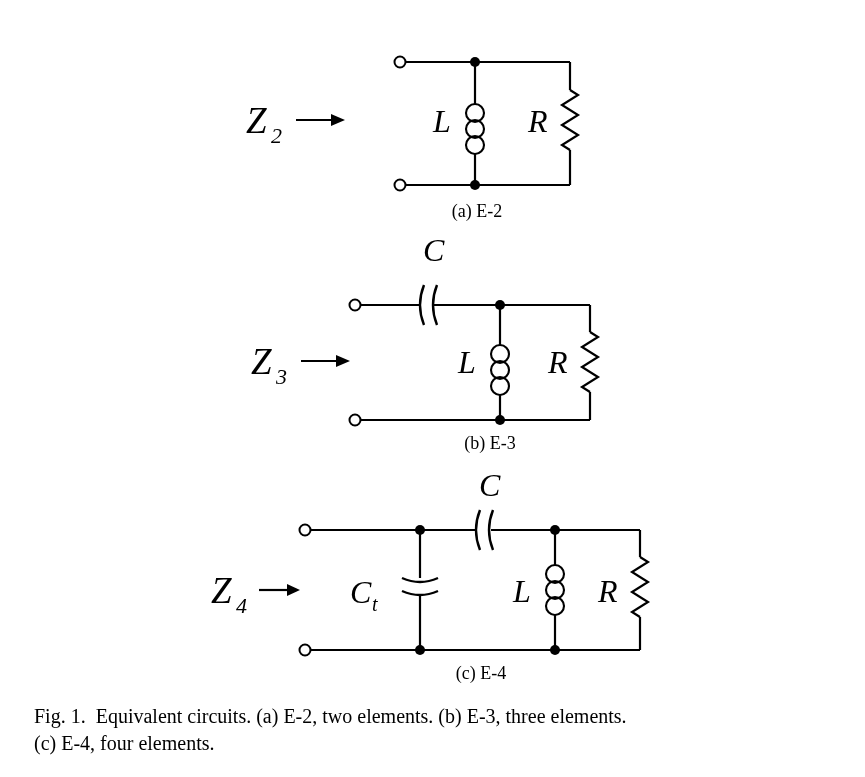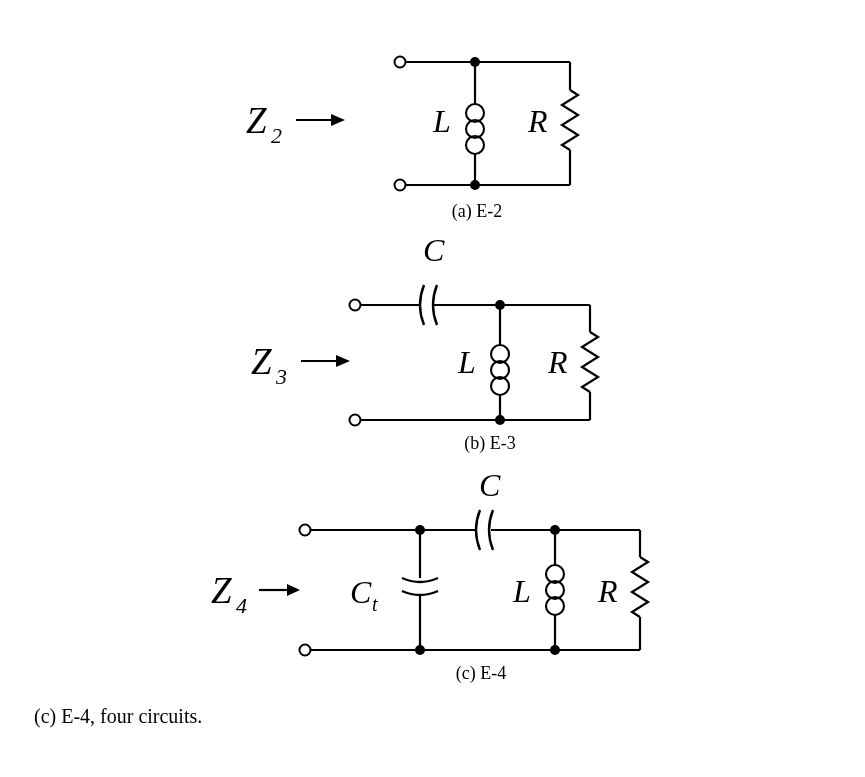--- a/index.html
+++ b/index.html
@@ -115,16 +115,17 @@
       <text class="comp" x="479" y="496">C</text>
       <text class="comp" x="350" y="603">C</text>
       <text class="sub-sm" x="372" y="611">t</text>
       <text class="comp" x="513" y="602">L</text>
       <text class="comp" x="598" y="602">R</text>
       <text class="subcap" x="481" y="679" text-anchor="middle">(c) E-4</text>
     </g>
   </svg>
 
   <div class="fig-caption">
-    <div>(c) E-4, four circuits.</div>
+    <div>Fig. 1.&nbsp;&nbsp;Equivalent circuits. (a) E-2, two elements. (b) E-3, three elements.</div>
+    <div>(c) E-4, four elements.</div>
   </div>
 
 </div>
 
 </body></html>

